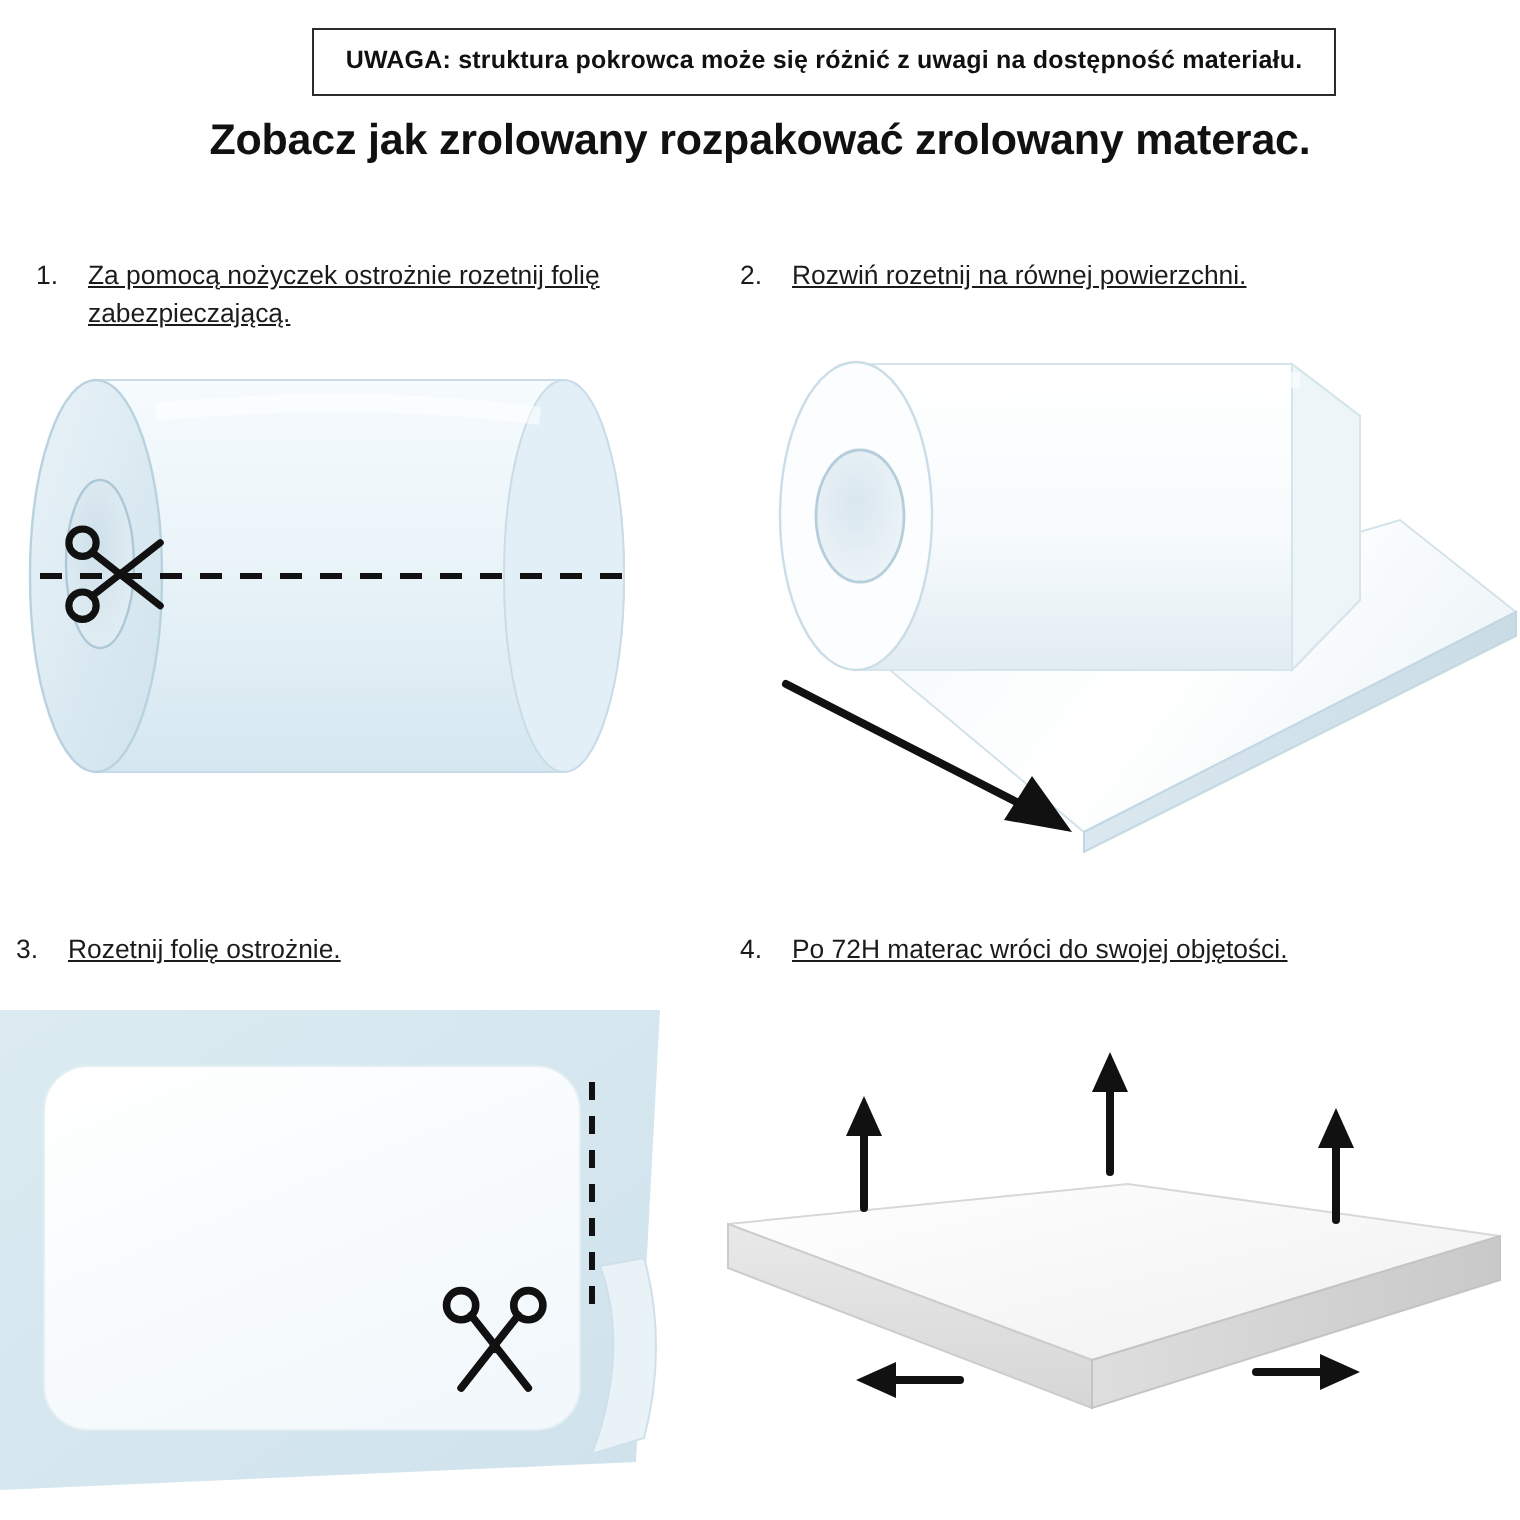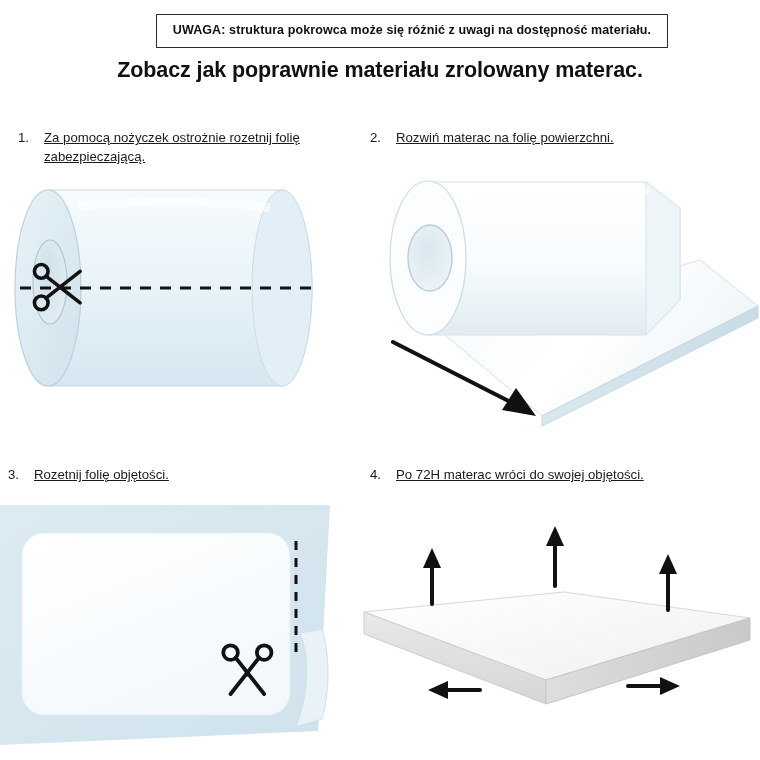--- a/index.html
+++ b/index.html
@@ -83,35 +83,35 @@
 
   svg { display: block; }
 </style>
 </head>
 <body>
 
 <div class="notice-wrap">
   <div class="notice">UWAGA: struktura pokrowca może się różnić z uwagi na dostępność materiału.</div>
 </div>
 
-<div class="heading">Zobacz jak poprawnie materiału zrolowany materac.</div>
+<div class="heading">Zobacz jak zrolowany rozpakować zrolowany materac.</div>
 
 <div class="step-text" id="step1-text">
   <span class="num">1.</span>
   <span class="body">Za pomocą nożyczek ostrożnie rozetnij folię zabezpieczającą.</span>
 </div>
 
 <div class="step-text" id="step2-text">
   <span class="num">2.</span>
-  <span class="body">Rozwiń materac na folię powierzchni.</span>
+  <span class="body">Rozwiń rozetnij na równej powierzchni.</span>
 </div>
 
 <div class="step-text" id="step3-text">
   <span class="num">3.</span>
-  <span class="body">Rozetnij folię objętości.</span>
+  <span class="body">Rozetnij folię ostrożnie.</span>
 </div>
 
 <div class="step-text" id="step4-text">
   <span class="num">4.</span>
   <span class="body">Po 72H materac wróci do swojej objętości.</span>
 </div>
 
 <div class="fig" id="fig1">
   <svg width="340" height="230" viewBox="0 0 340 230">
     <defs>

